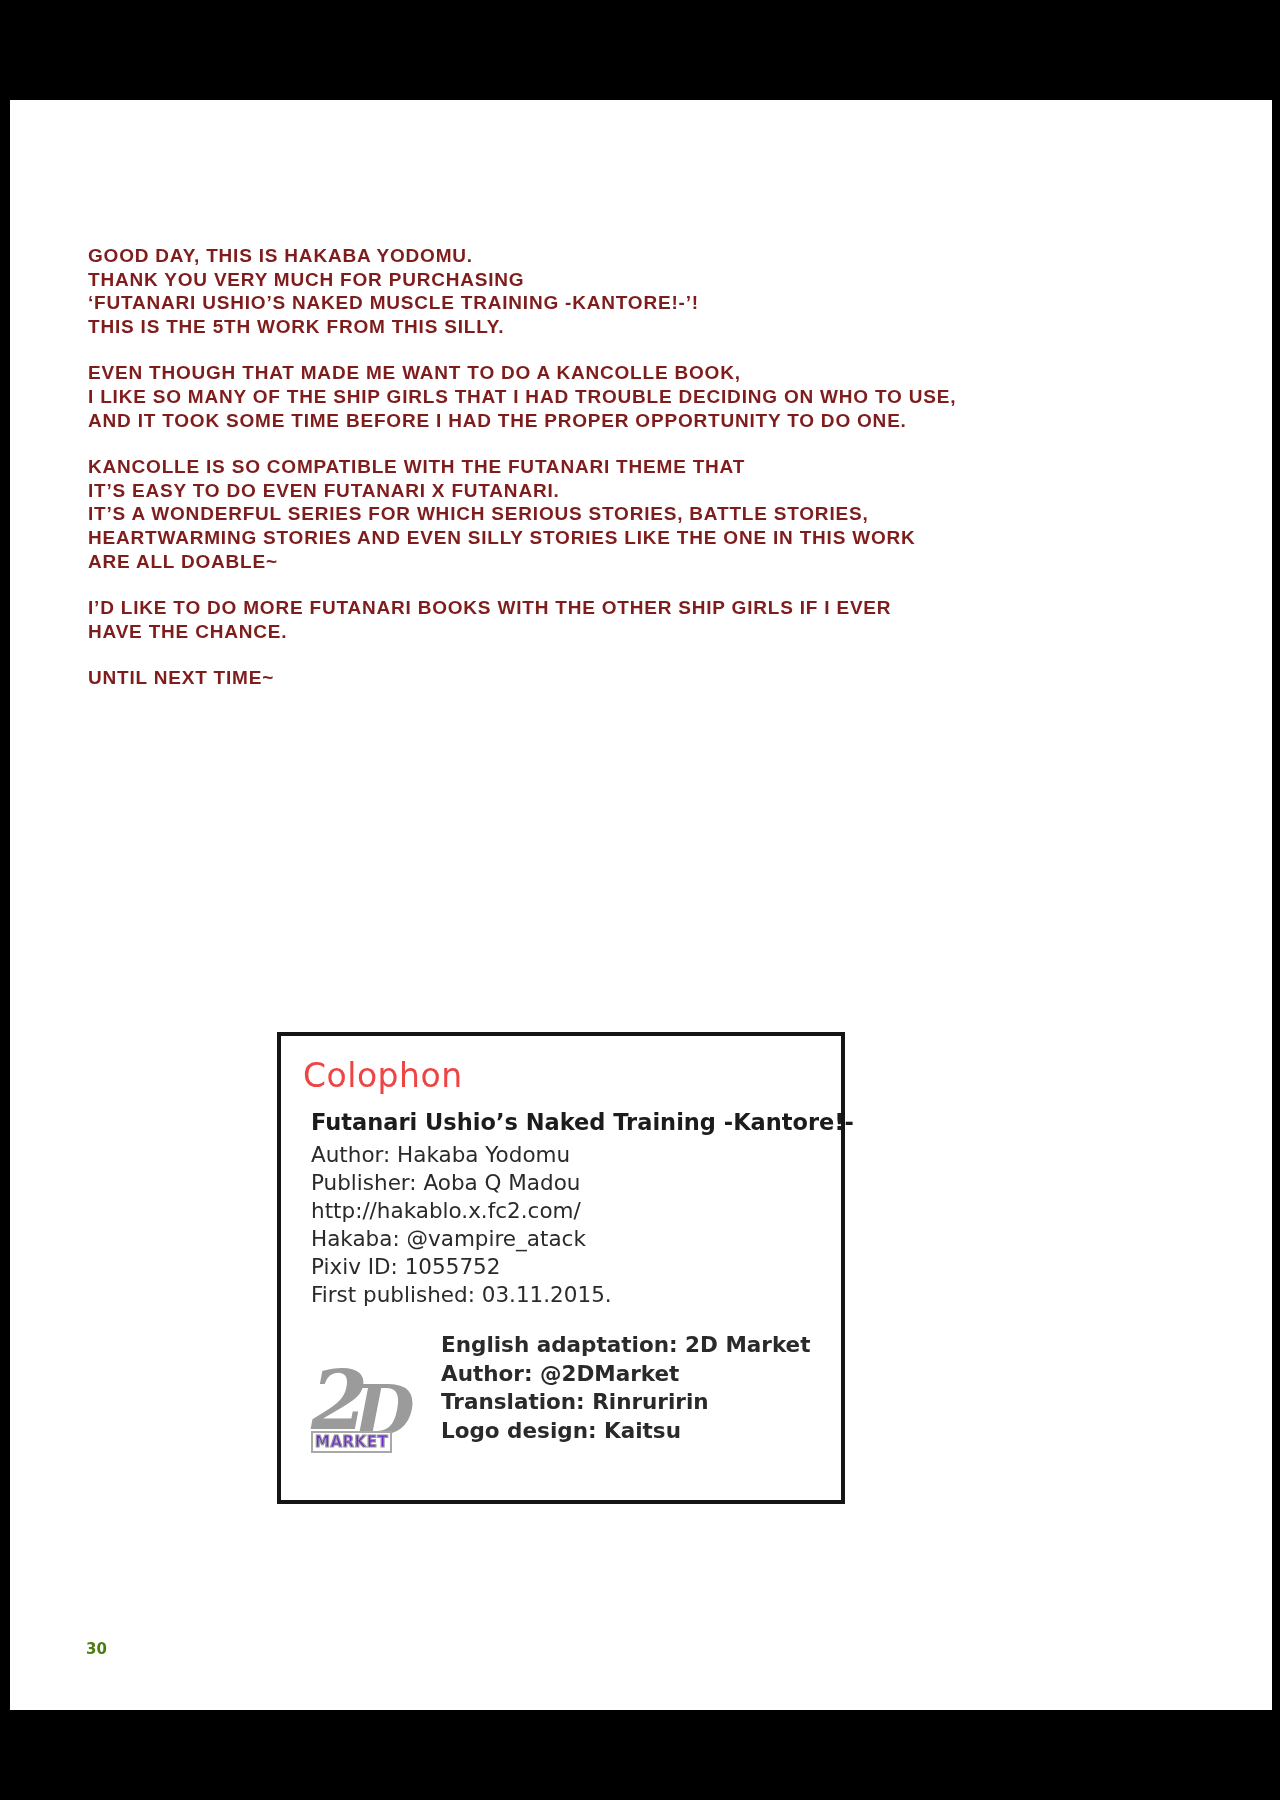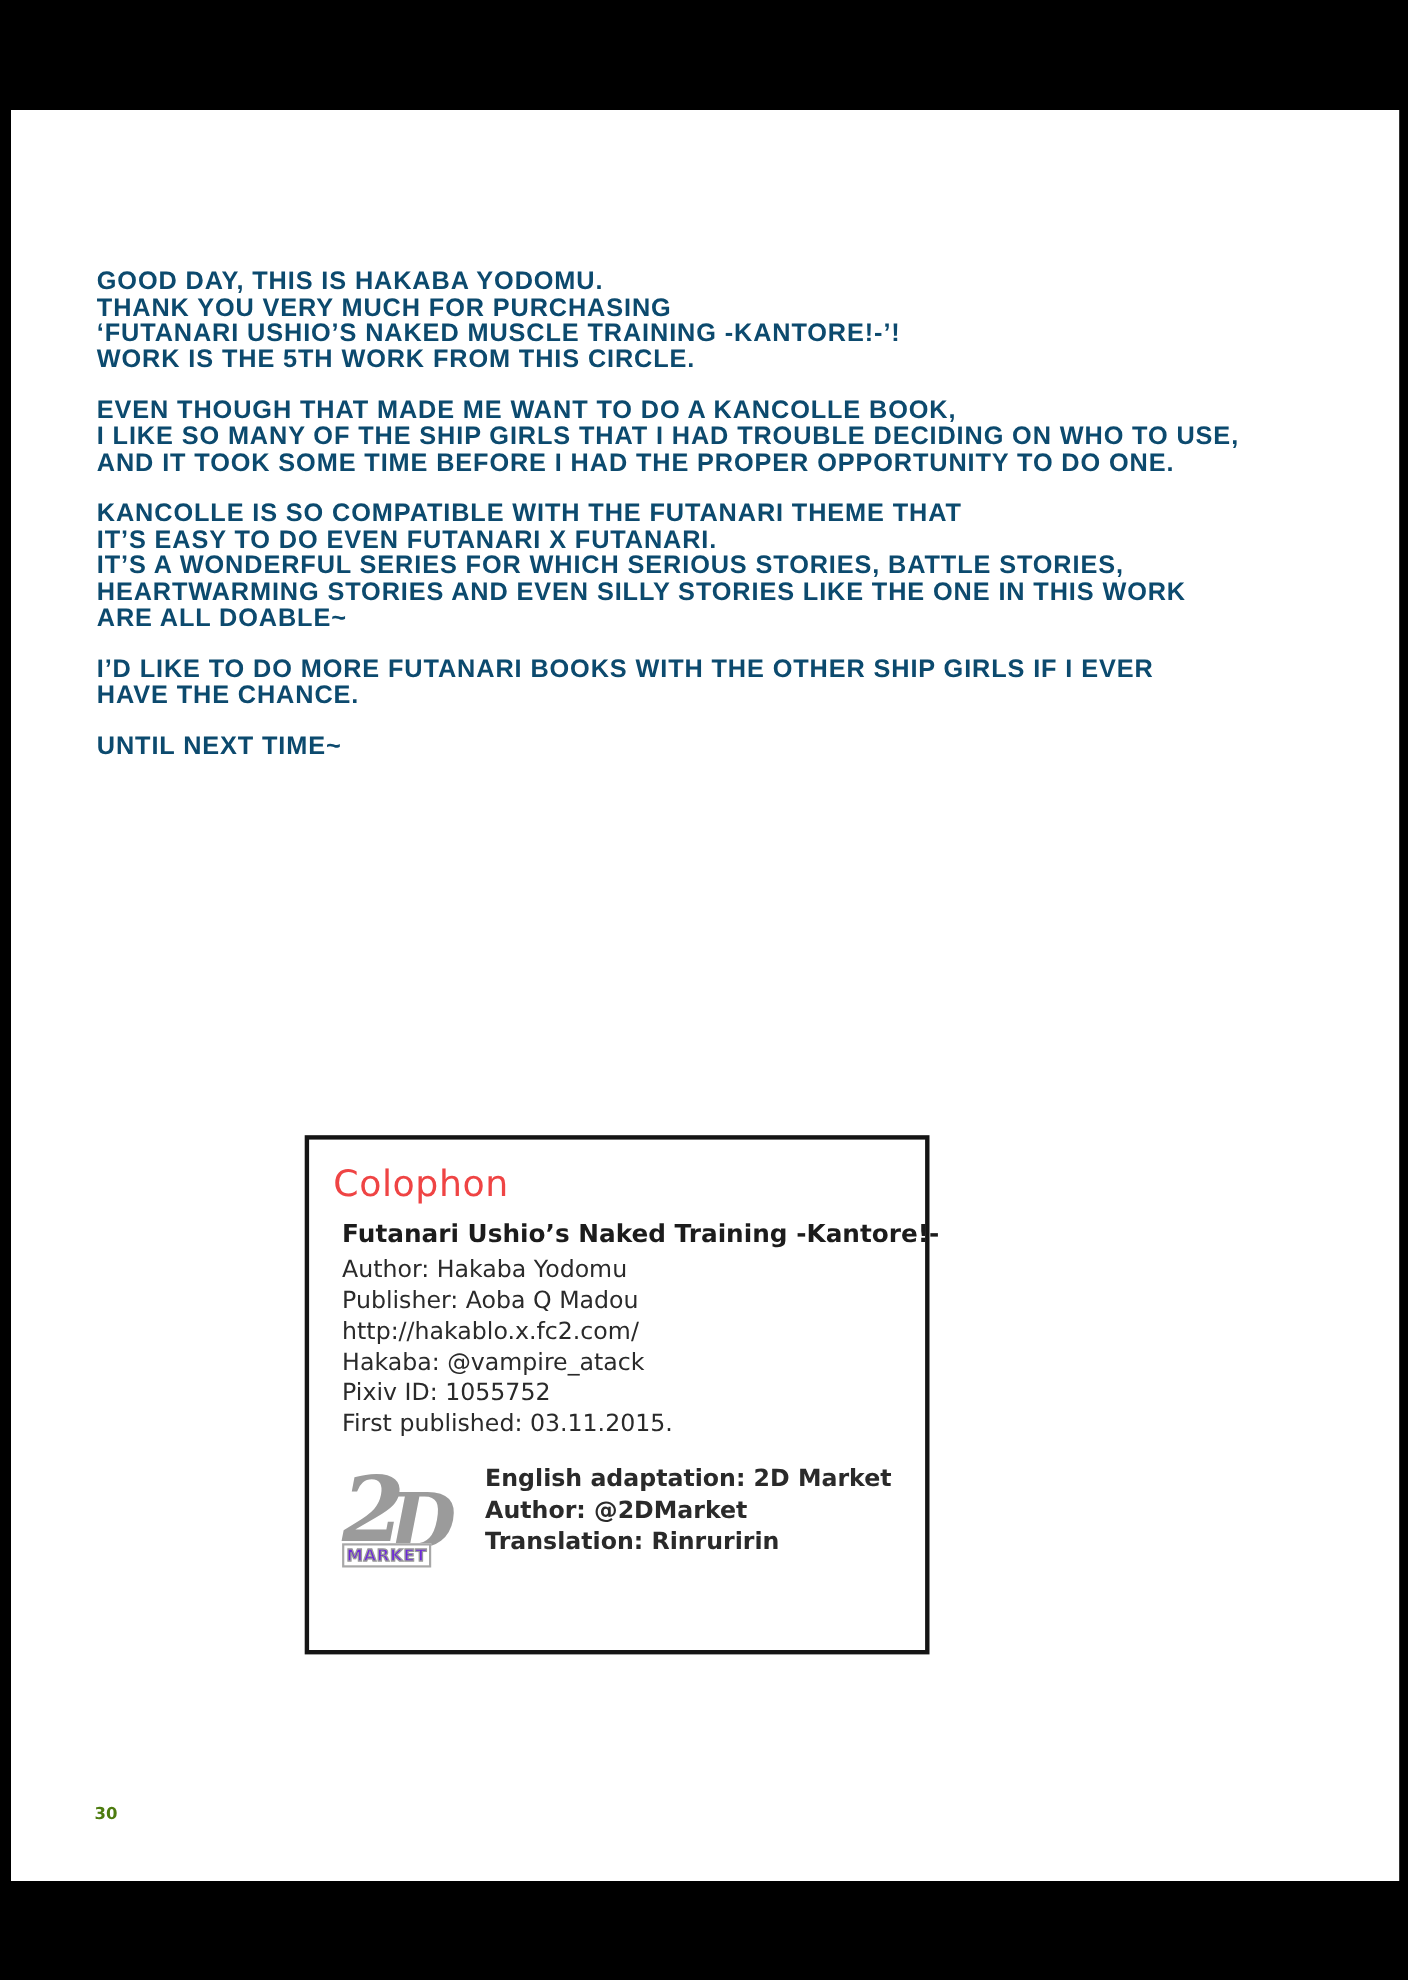--- a/index.html
+++ b/index.html
@@ -14,24 +14,24 @@
     position:absolute;
     left:10px;top:100px;
     width:1262px;height:1610px;
     background:#fff;
   }
   
   .afterword{
     position:absolute;
     left:78px;top:144px; 
     width:1100px;
-    color:#0c4a6e;
+    color:#7f1d1d;
     font-family:"Liberation Sans",sans-serif;
     font-weight:700;
-    font-size:23px;
+    font-size:19px;
     line-height:23.6px;
     letter-spacing:0.8px;
   }
   .afterword .para{margin:0 0 23px 0;}
   .afterword .line{white-space:nowrap;}
   
   .colophon{
     position:absolute;
     left:267px;top:932px; 
     width:538px;height:450px;
@@ -127,21 +127,21 @@
 </head>
 <body>
 
 <div class="page">
 
   <div class="afterword">
     <div class="para">
       <div class="line">GOOD DAY, THIS IS HAKABA YODOMU.</div>
       <div class="line">THANK YOU VERY MUCH FOR PURCHASING</div>
       <div class="line">‘FUTANARI USHIO’S NAKED MUSCLE TRAINING -KANTORE!-’!</div>
-      <div class="line">WORK IS THE 5TH WORK FROM THIS CIRCLE.</div>
+      <div class="line">THIS IS THE 5TH WORK FROM THIS SILLY.</div>
     </div>
     <div class="para">
       <div class="line">EVEN THOUGH THAT MADE ME WANT TO DO A KANCOLLE BOOK,</div>
       <div class="line">I LIKE SO MANY OF THE SHIP GIRLS THAT I HAD TROUBLE DECIDING ON WHO TO USE,</div>
       <div class="line">AND IT TOOK SOME TIME BEFORE I HAD THE PROPER OPPORTUNITY TO DO ONE.</div>
     </div>
     <div class="para">
       <div class="line">KANCOLLE IS SO COMPATIBLE WITH THE FUTANARI THEME THAT</div>
       <div class="line">IT’S EASY TO DO EVEN FUTANARI X FUTANARI.</div>
       <div class="line">IT’S A WONDERFUL SERIES FOR WHICH SERIOUS STORIES, BATTLE STORIES,</div>
@@ -170,19 +170,20 @@
     </div>
     <div class="credits-row">
       <div class="logo-2d">
         <span class="big2">2</span><span class="bigD">D</span>
         <span class="market">MARKET</span>
       </div>
       <div class="credit-lines">
         <div class="credit-line">English adaptation: 2D Market</div>
         <div class="credit-line">Author: @2DMarket</div>
         <div class="credit-line">Translation: Rinruririn</div>
+        <div class="credit-line">Logo design: Kaitsu</div>
       </div>
     </div>
   </div>
 
   <div class="page-number">30</div>
 
 </div>
 
 </body></html>

